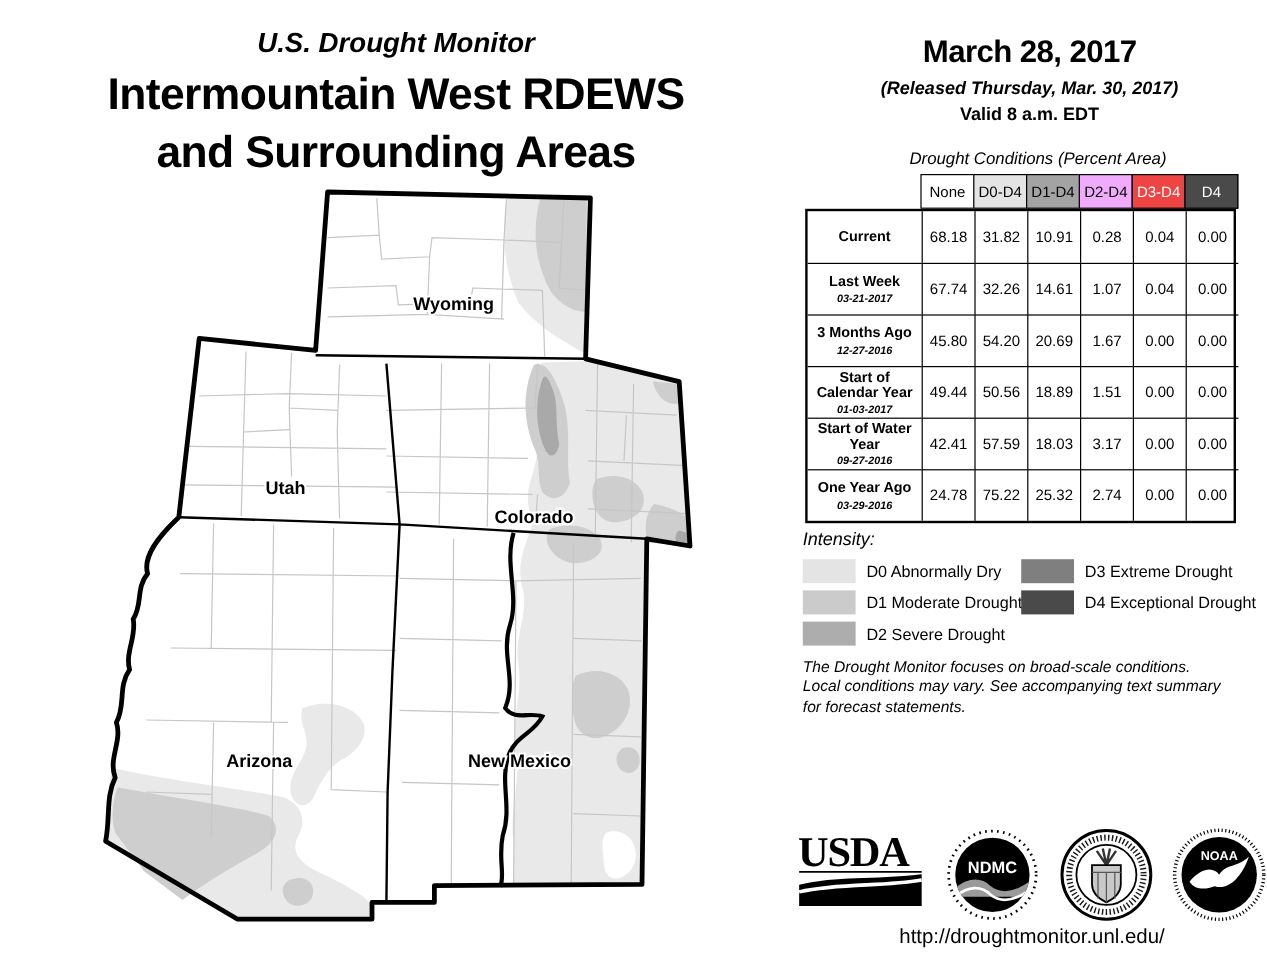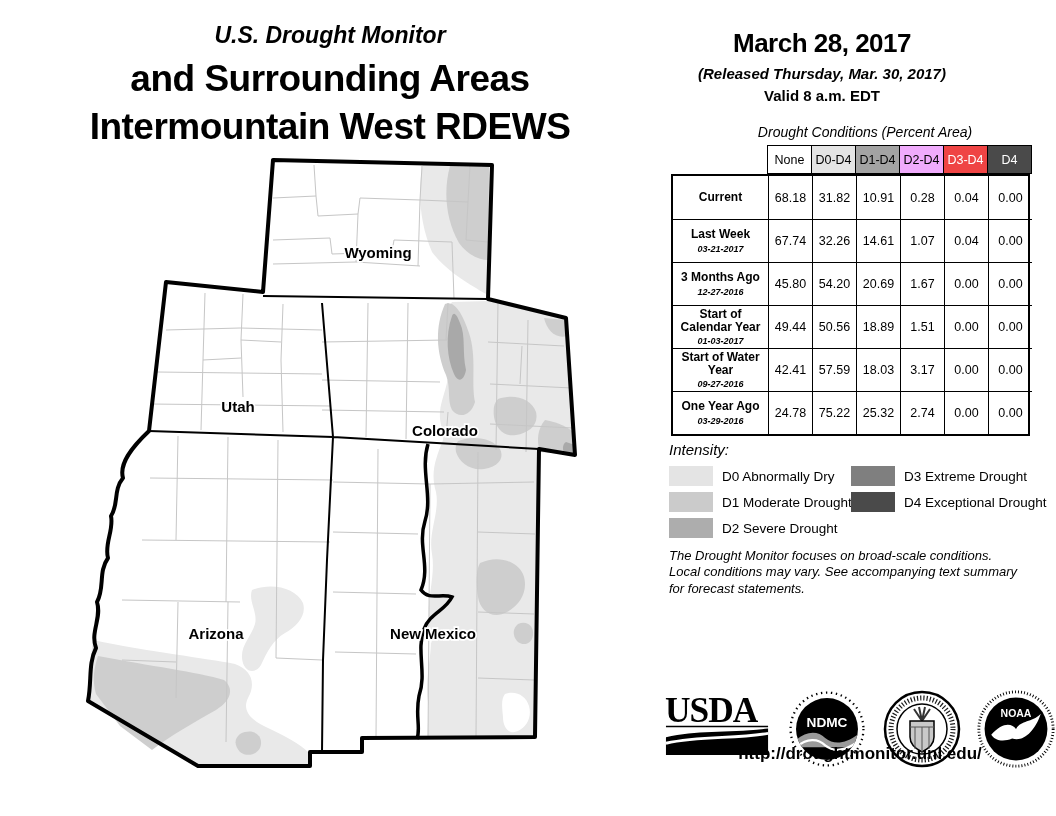--- a/index.html
+++ b/index.html
@@ -5,21 +5,21 @@
   html,body{margin:0;padding:0;background:#fff;}
   .page{position:relative;width:1056px;height:816px;background:#fff;overflow:hidden;
         font-family:"Liberation Sans",sans-serif;color:#000;}
 
   
   .map-titles{position:absolute;left:10px;top:22px;width:640px;text-align:center;}
   .t-program{font-size:23px;font-weight:bold;font-style:italic;margin-bottom:6px;}
   .t-region{font-size:37px;font-weight:bold;line-height:1.3;letter-spacing:-0.5px;}
 
   
-  .date-block{position:absolute;left:628px;top:28px;width:388px;text-align:center;}
+  .date-block{position:absolute;left:664px;top:28px;width:388px;text-align:center;}
   .d-date{font-size:26px;font-weight:bold;letter-spacing:-0.5px;}
   .d-released{font-size:15px;font-weight:bold;font-style:italic;margin-top:6px;}
   .d-valid{font-size:15px;font-weight:bold;margin-top:5px;}
 
   .tbl-title{position:absolute;left:700px;top:124px;width:330px;text-align:center;
              font-size:14px;font-style:italic;}
 
   
   .tbl{position:absolute;left:671px;top:145px;}
   .tbl .hdr{display:grid;grid-template-columns:97px repeat(6,44px);}
@@ -50,22 +50,22 @@
   
   .disclaimer{position:absolute;left:669px;top:548px;width:390px;
       font-size:13px;font-style:italic;line-height:1.25;}
   .author{position:absolute;left:669px;top:598px;}
   .a-label{font-size:15px;font-weight:bold;margin-bottom:3px;}
   .a-name{font-size:14.5px;font-style:italic;margin-bottom:3px;}
 
   
   .logos{position:absolute;left:664px;top:688px;width:392px;display:flex;
          align-items:center;justify-content:space-between;}
-  .url{position:absolute;left:664px;top:744px;width:392px;text-align:center;
-       font-size:17px;font-weight:bold;}
+  .url{position:absolute;left:664px;top:771px;width:392px;text-align:center;
+       font-size:17px;font-weight:normal;}
 
   .map-svg{position:absolute;left:0;top:0;}
   .map-label{font-size:15px;font-weight:bold;paint-order:stroke;stroke:#fff;stroke-width:3.5px;}
 </style>
 </head>
 <body>
 
 <div class="page">
 
   <svg class="map-svg" width="680" height="816" viewBox="0 0 680 816">
@@ -116,22 +116,22 @@
       <text class="map-label" x="238" y="412" text-anchor="middle">Utah</text>
       <text class="map-label" x="445" y="436" text-anchor="middle">Colorado</text>
       <text class="map-label" x="216" y="639" text-anchor="middle">Arizona</text>
       <text class="map-label" x="433" y="639" text-anchor="middle">New Mexico</text>
     </g>
   </svg>
 
   <div class="map-titles">
     <div class="t-program">U.S. Drought Monitor</div>
     <div class="t-region">
+      <div>Intermountain West RDEWS</div>
       <div>and Surrounding Areas</div>
-      <div>Intermountain West RDEWS</div>
     </div>
   </div>
 
   <div class="date-block">
     <div class="d-date">March 28, 2017</div>
     <div class="d-released">(Released Thursday, Mar. 30, 2017)</div>
     <div class="d-valid">Valid 8 a.m. EDT</div>
   </div>
 
   <div class="tbl-title">Drought Conditions (Percent Area)</div>

